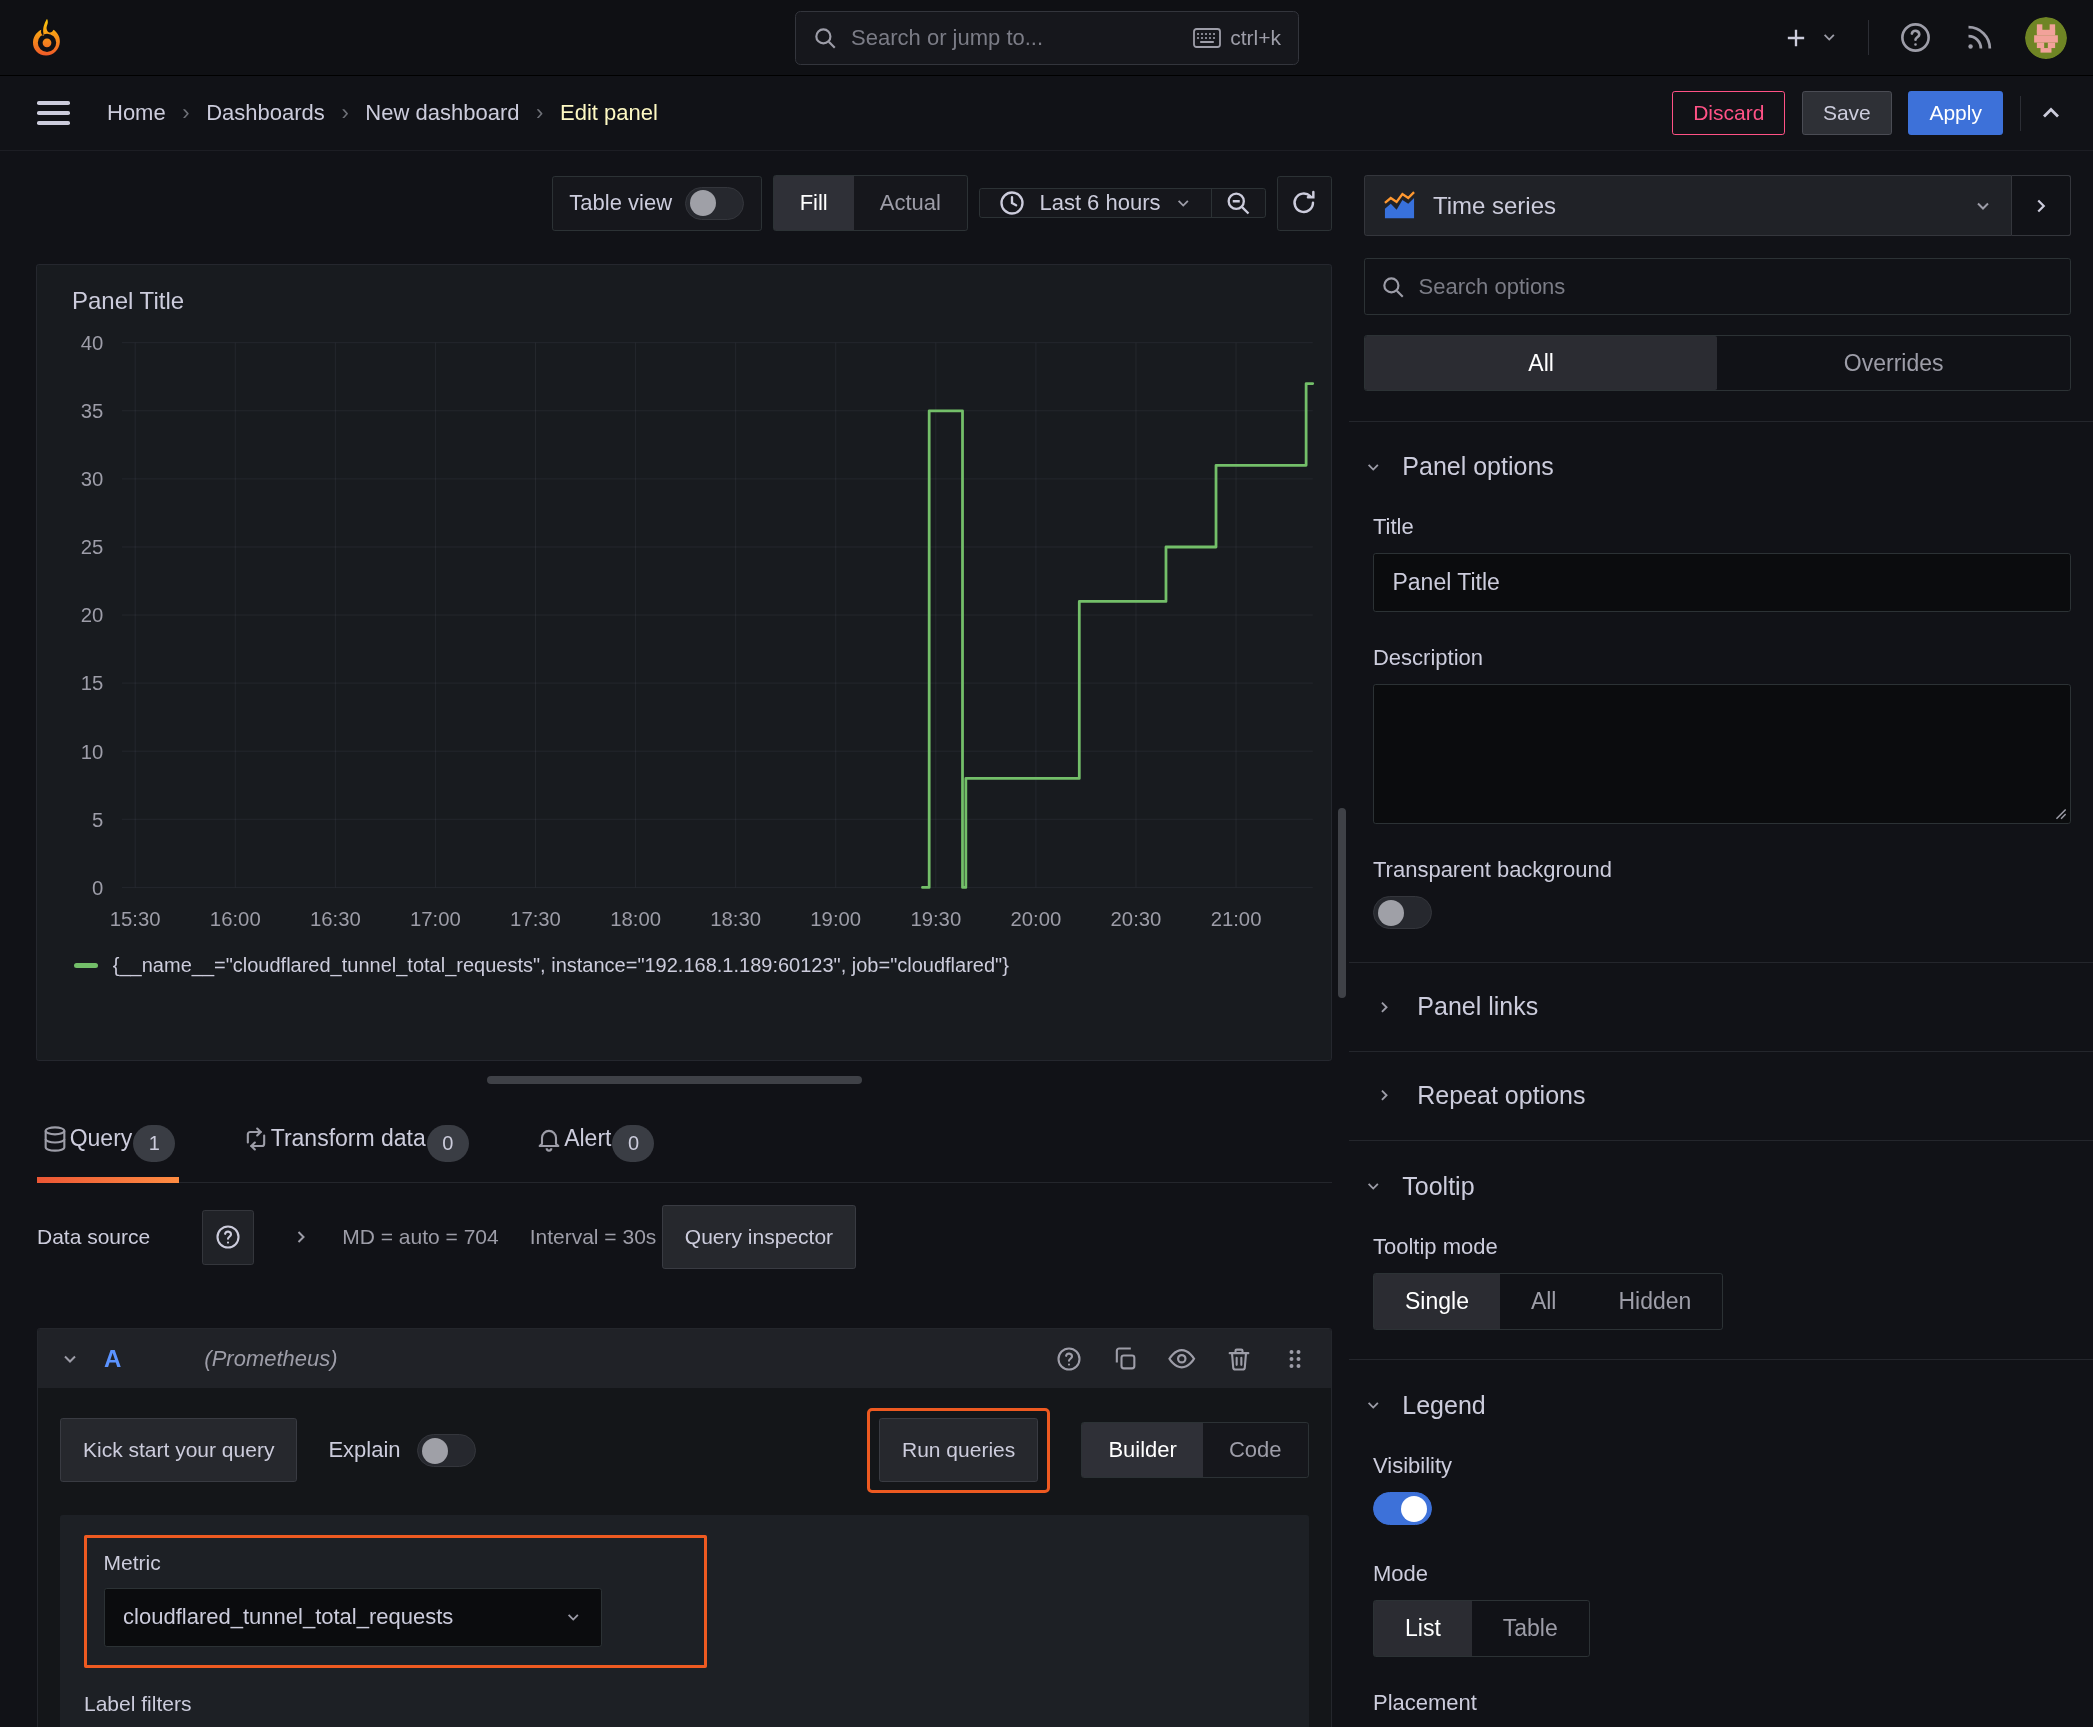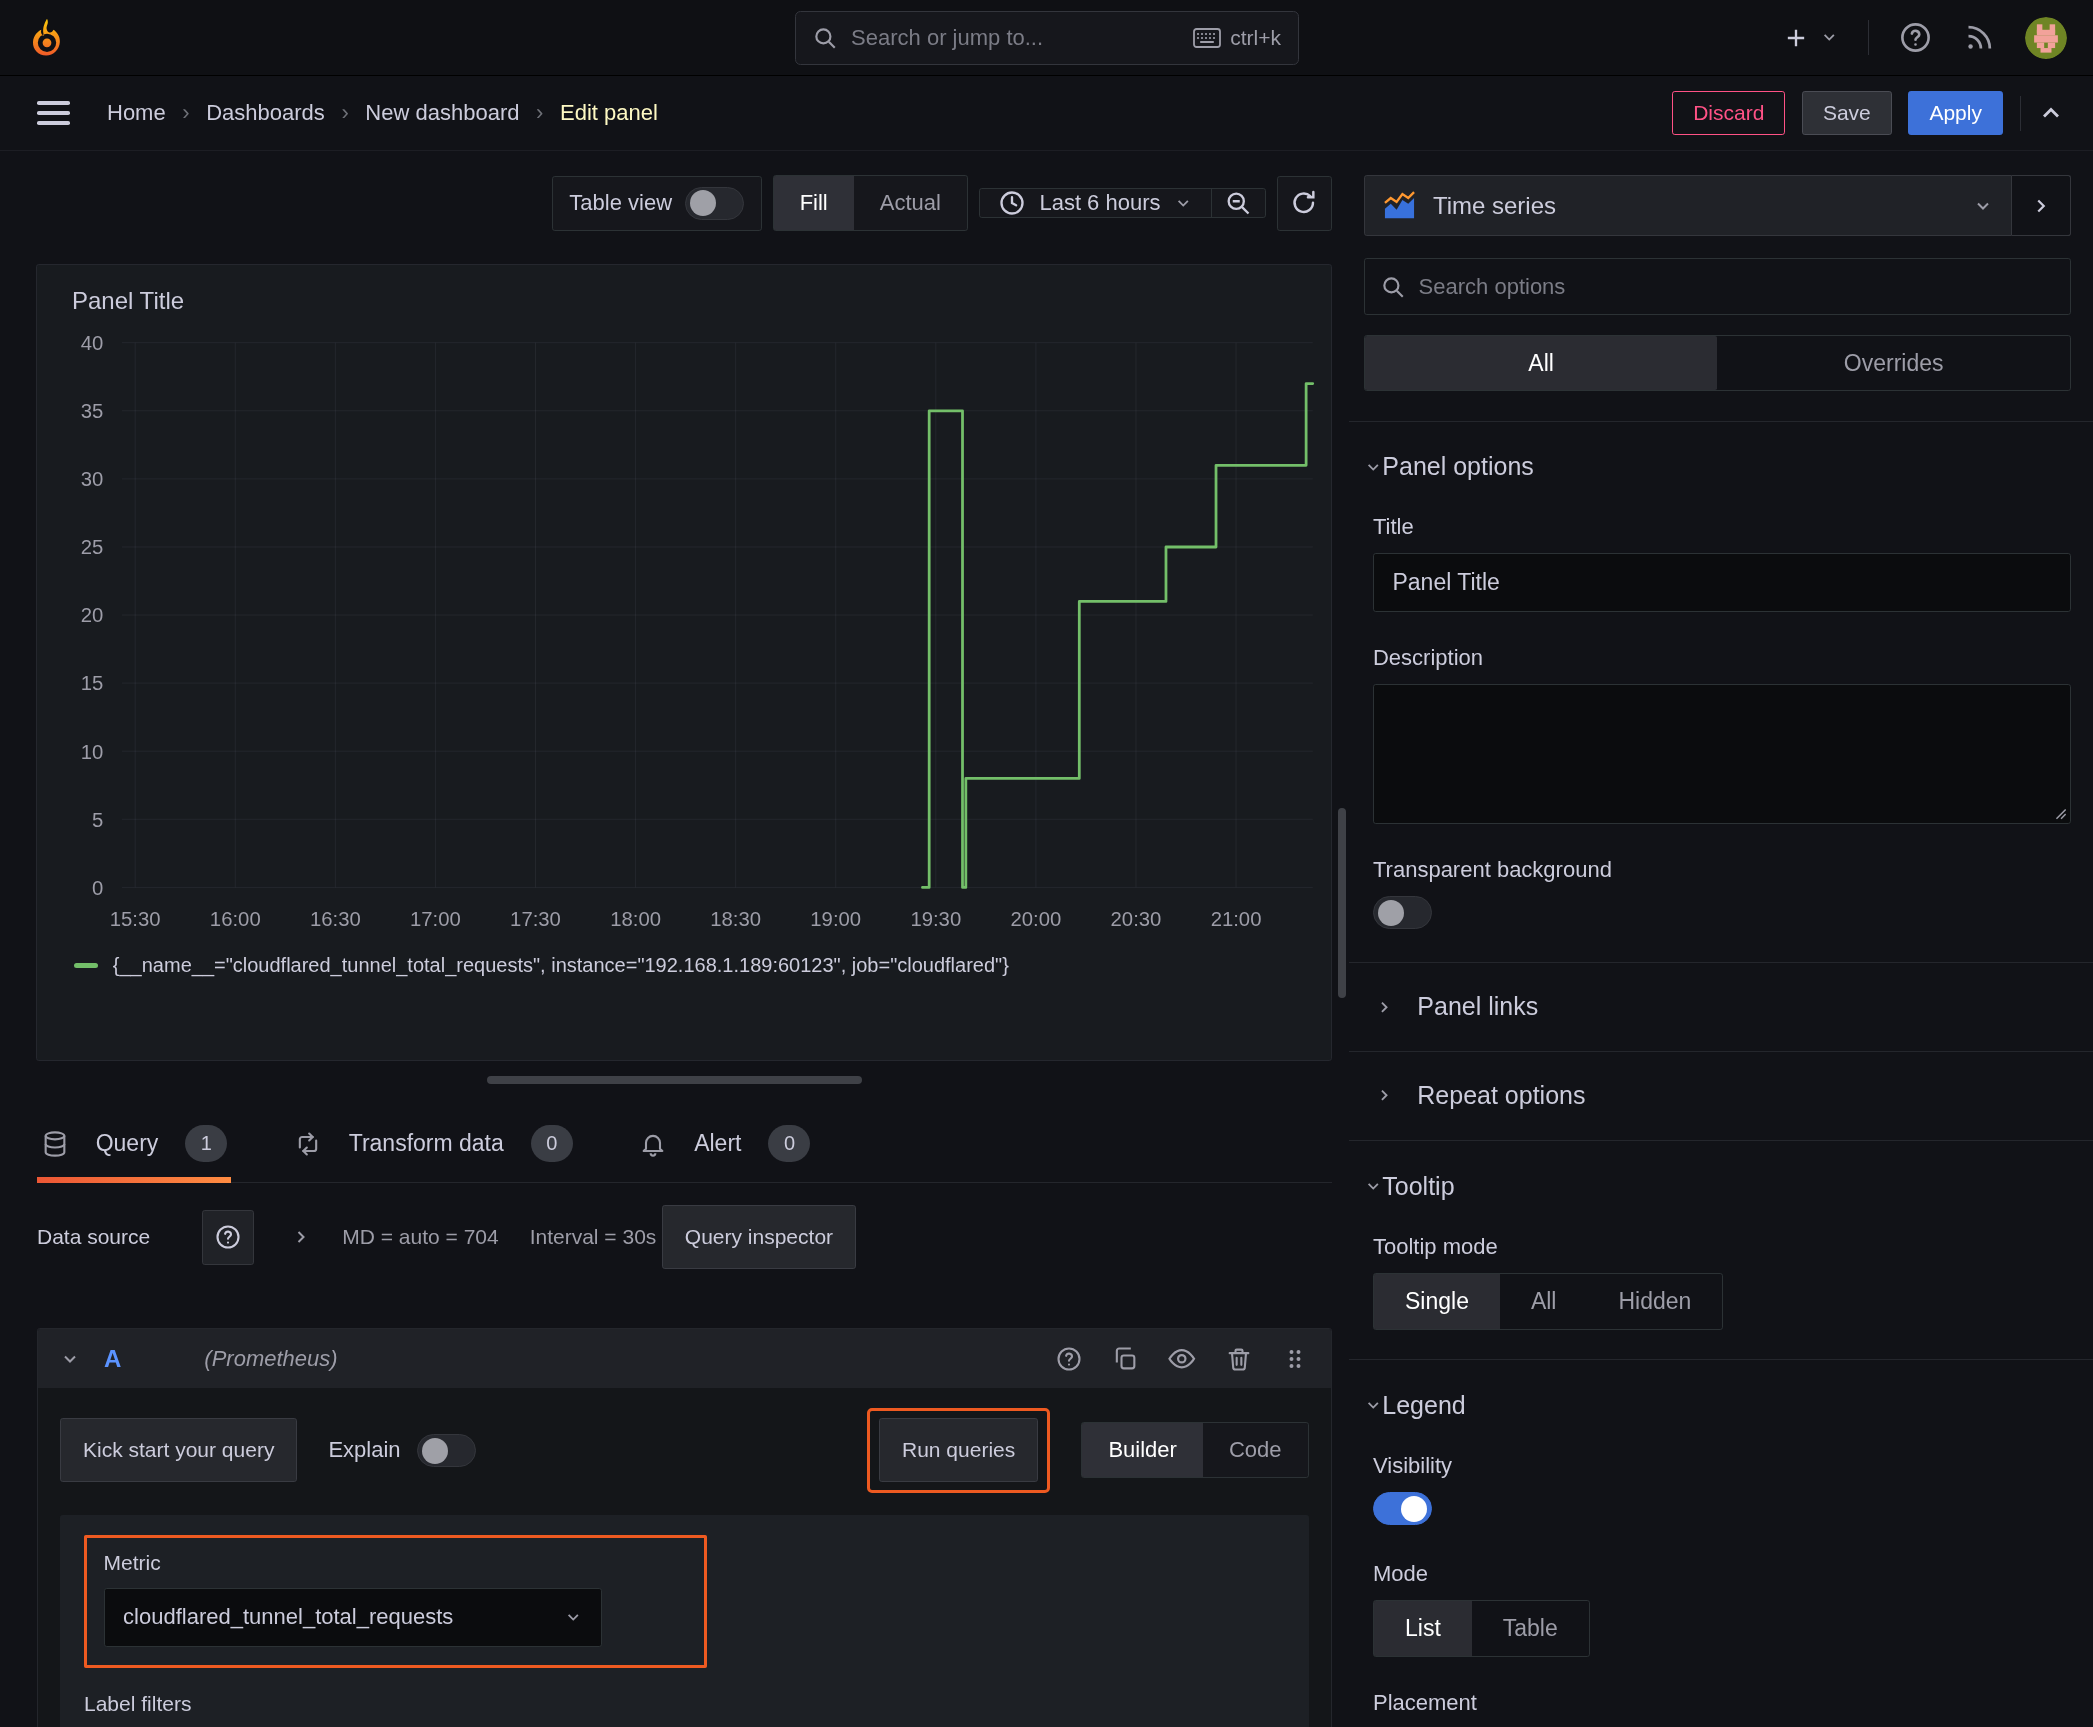--- a/index.html
+++ b/index.html
@@ -69,21 +69,21 @@
   .legend-row { display:flex; align-items:center; gap:14.8px; padding-left:26px; margin-top:1.8px; }
   .legend-marker { width:24px; height:5.5px; border-radius:2.8px; background:#73bf69; flex:none; }
   .legend-text { font-size:20px; color:#ccccdc; }
 
   .scroll-pill { width:375px; height:8.3px; border-radius:4.6px; background:#3f4147; margin:14.8px auto 0 auto; }
   .vscroll { position:absolute; right:2.8px; top:657px; width:8.3px; height:190px; border-radius:4.6px; background:#3f4147; }
 
   
   .tabbar { display:flex; align-items:flex-end; gap:59px; margin:41px 17.5px 0 37px;
     border-bottom:0.9px solid #24262c; }
-  .tab { position:relative; display:flex; align-items:center; gap:27px; padding:0 3.7px 20px 3.7px;
+  .tab { position:relative; display:flex; align-items:flex-start; gap:1px; padding:0 3.7px 20px 3.7px;
     font-size:23px; color:#ccccdc; cursor:pointer; }
   .tab .ticon { color:#9d9da8; display:flex; }
   .tab.active::after { content:""; position:absolute; left:0; right:0; bottom:-0.9px; height:5.5px;
     background:linear-gradient(90deg,#ed5735,#ff8c42); }
   .badge { min-width:42px; height:37px; padding:0 13px; border-radius:18.5px; background:#3a3d44;
     color:#ccccdc; font-size:20px; display:flex; align-items:center; justify-content:center; }
 
   
   .dsrow { display:flex; align-items:center; margin:22px 17.5px 0 37px; gap:0; }
   .dsrow .dslabel { font-size:21px; color:#ccccdc; padding-right:26px; }
@@ -127,21 +127,21 @@
   .side-search { margin-top:22px; height:57px; border:0.9px solid #2c3235; border-radius:2.8px;
     display:flex; align-items:center; gap:13px; padding:0 14.8px; background:#111217; }
   .side-search input { flex:1; background:transparent; border:none; outline:none; color:#ccccdc;
     font-size:22px; font-family:inherit; }
   .side-search input::placeholder { color:#7b7c86; }
   .filter-tabs { margin-top:20px; display:flex; border:0.9px solid #2c3235; border-radius:2.8px; overflow:hidden; }
   .filter-tabs .half { flex:1; height:54px; display:flex; align-items:center; justify-content:center;
     font-size:23px; color:#9d9da8; cursor:pointer; }
   .filter-tabs .half.sel { background:rgba(204,204,220,.14); color:#fff; border-radius:1.8px; }
   .divider { height:0.9px; background:#24262c; margin:29.5px -22px 0 -14.8px; }
-  .sec-head { display:flex; align-items:center; font-size:25px; color:#ccccdc; margin-top:31px; cursor:pointer; }
+  .sec-head { display:flex; align-items:center; gap:20px; font-size:25px; color:#ccccdc; margin-top:31px; cursor:pointer; }
   .sec-head .chev { color:#9d9da8; display:flex; }
   .opt-label { font-size:22px; color:#ccccdc; margin:33px 0 13px 9.2px; }
   .side-input { margin-left:9.2px; height:59px; background:#0b0c0e; border:0.9px solid #2c3235; border-radius:2.8px;
     width:calc(100% - 9.2px); color:#ccccdc; font-size:23px; padding:0 18.5px; font-family:inherit; outline:none; }
   .side-textarea { margin-left:9.2px; position:relative; height:140px; background:#0b0c0e;
     border:0.9px solid #2c3235; border-radius:2.8px; width:calc(100% - 9.2px); }
   .resize-corner { position:absolute; right:3.7px; bottom:3.7px; }
   .collapse-row { display:flex; align-items:center; gap:24px; font-size:25px; color:#ccccdc;
     margin-top:29.5px; padding-left:11px; cursor:pointer; }
   .collapse-row .chev { color:#9d9da8; display:flex; }

